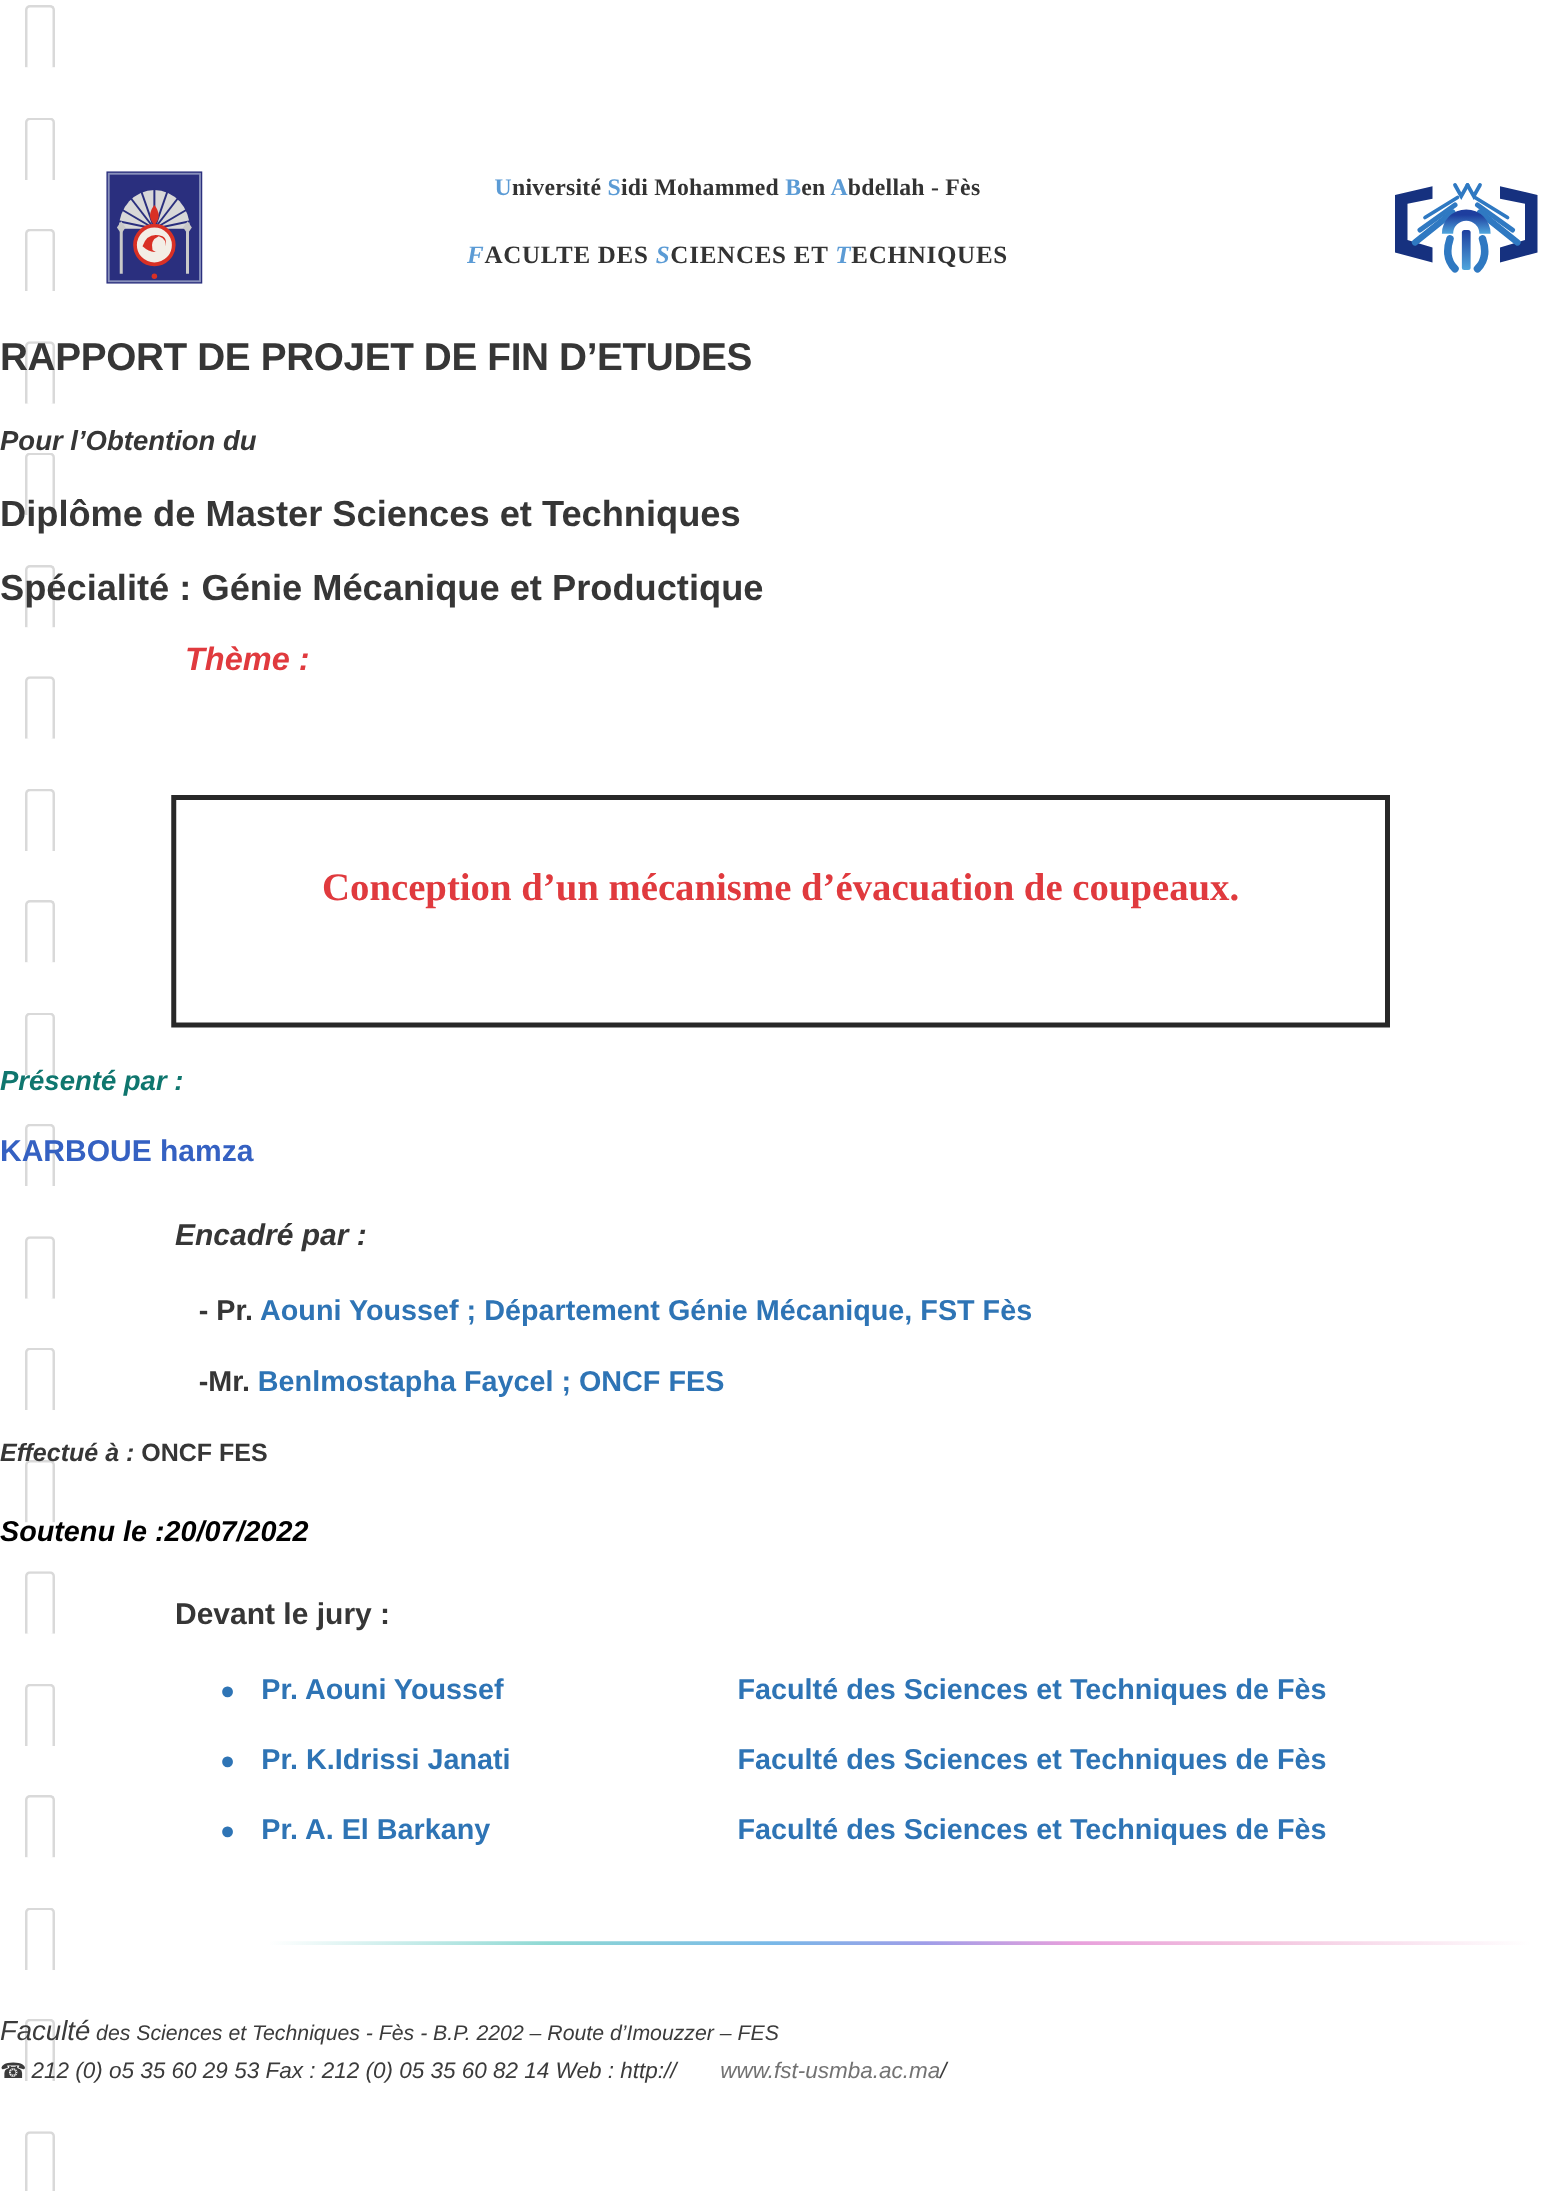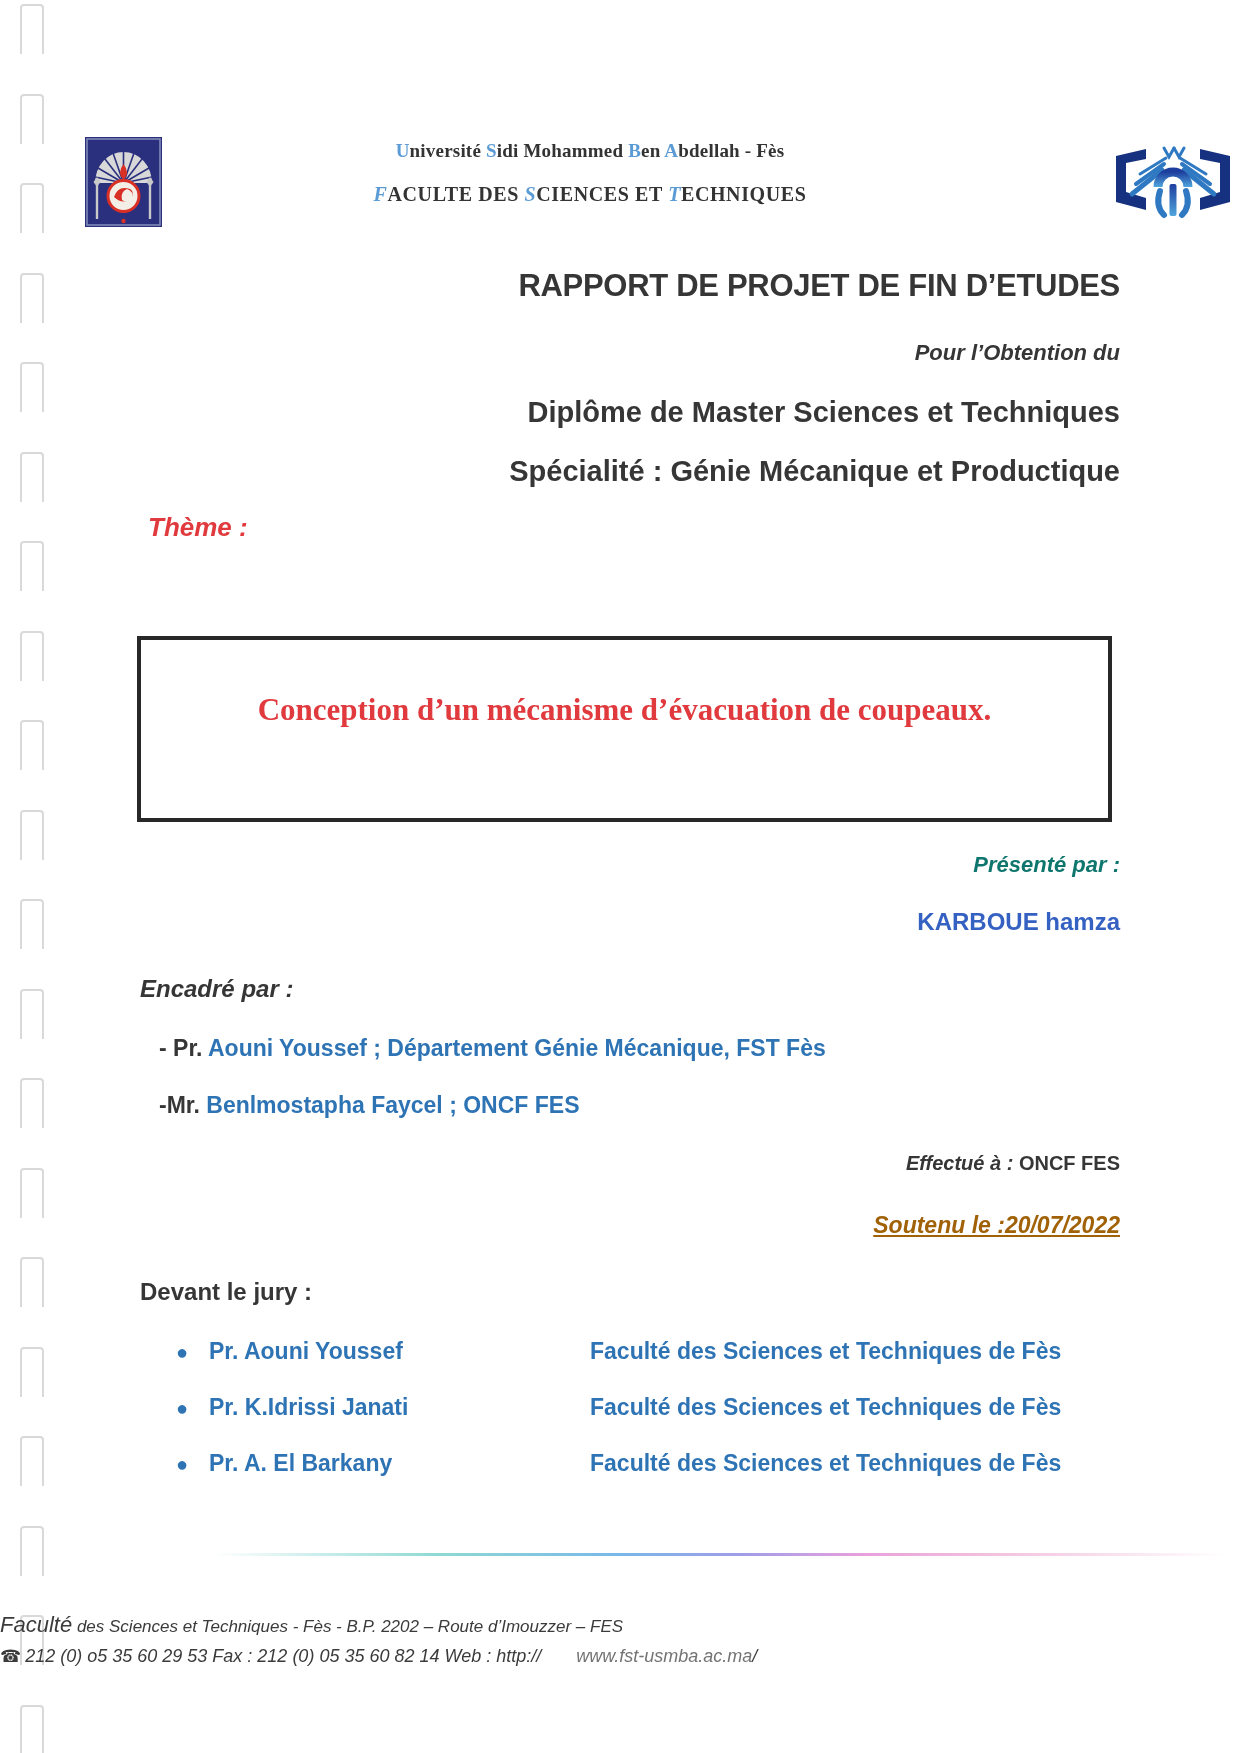--- a/index.html
+++ b/index.html
@@ -16,25 +16,25 @@
     position:absolute;left:20px;width:20px;height:48px;
     border:2.5px solid #d9d9d9;border-bottom:none;
     border-radius:4px 4px 0 0;
   }
   
   .logo-left{position:absolute;left:85px;top:137px;width:77px;height:90px;}
   .logo-right{position:absolute;left:1112px;top:140px;width:122px;height:98px;}
   .hdr-block{position:absolute;left:180px;top:140px;width:820px;text-align:center;
     font-family:"Liberation Serif", serif;font-weight:bold;color:#333;}
   .hdr-line1{font-size:19px;letter-spacing:.2px;}
-  .hdr-line2{font-size:20px;margin-top:21px;letter-spacing:.6px;}
+  .hdr-line2{font-size:20px;margin-top:31px;letter-spacing:.6px;}
   .ini{color:#5b9bd5;}
   .ini-it{color:#5b9bd5;font-style:italic;}
   
-  .cline{position:absolute;left:0;width:1120px;text-align:right;}
+  .cline{position:absolute;left:0;width:1120px;text-align:left;}
   .report-title{top:268px;font-size:31px;font-weight:bold;color:#363636;letter-spacing:-.3px;}
   .obtention{top:340px;font-size:22px;font-weight:bold;font-style:italic;color:#363636;}
   .degree{top:396px;font-size:29px;font-weight:bold;color:#363636;}
   .specialty{top:455px;font-size:29px;font-weight:bold;color:#363636;}
   .theme-label{position:absolute;left:148px;top:512px;font-size:26px;font-weight:bold;font-style:italic;color:#e03a3e;}
   .theme-box{
     position:absolute;left:137px;top:636px;width:975px;height:186px;
     border:4px solid #282828;box-sizing:border-box;
     text-align:center;
   }
@@ -44,21 +44,21 @@
     font-size:31px;color:#e03a3e;
   }
   .presented{top:852px;font-size:22px;font-weight:bold;font-style:italic;color:#0f766e;}
   .author{top:908px;font-size:24px;font-weight:bold;color:#3561c2;}
   .encadre{position:absolute;left:140px;top:975px;font-size:24px;font-weight:bold;font-style:italic;color:#363636;}
   .sup-line{position:absolute;left:135px;font-size:23px;font-weight:bold;}
   .sup-line .dark{color:#363636;margin-left:24px;}
   .blue{color:#2e74b5;}
   .loc-line{top:1152px;font-size:20px;font-weight:bold;color:#363636;}
   .loc-line .it{font-style:italic;}
-  .defense{top:1212px;font-size:23px;font-weight:bold;font-style:italic;color:#a16207;text-decoration:underline;}
+  .defense{top:1212px;font-size:23px;font-weight:bold;font-style:italic;color:#000000;}
   .jury-label{position:absolute;left:140px;top:1278px;font-size:24px;font-weight:bold;color:#363636;}
   .jury-row{position:absolute;left:176px;width:1010px;display:flex;align-items:baseline;
     font-size:23px;font-weight:bold;color:#2e74b5;}
   .jury-bullet{width:33px;font-size:20px;}
   .jury-name{width:381px;}
   
   .footer-divider{position:absolute;left:215px;top:1553px;width:1010px;height:3px;border-radius:2px;
     background:linear-gradient(90deg, rgba(255,255,255,0) 0%, #8fd9d4 22%, #79b8e8 40%, #9f9de8 52%, #e8a0dc 64%, #f3c4de 78%, rgba(255,255,255,0) 100%);}
   .footer-line{position:absolute;left:0;width:1240px;text-align:left;color:#3b3b3b;font-style:italic;}
   .footer1{top:1612px;font-size:17px;}

